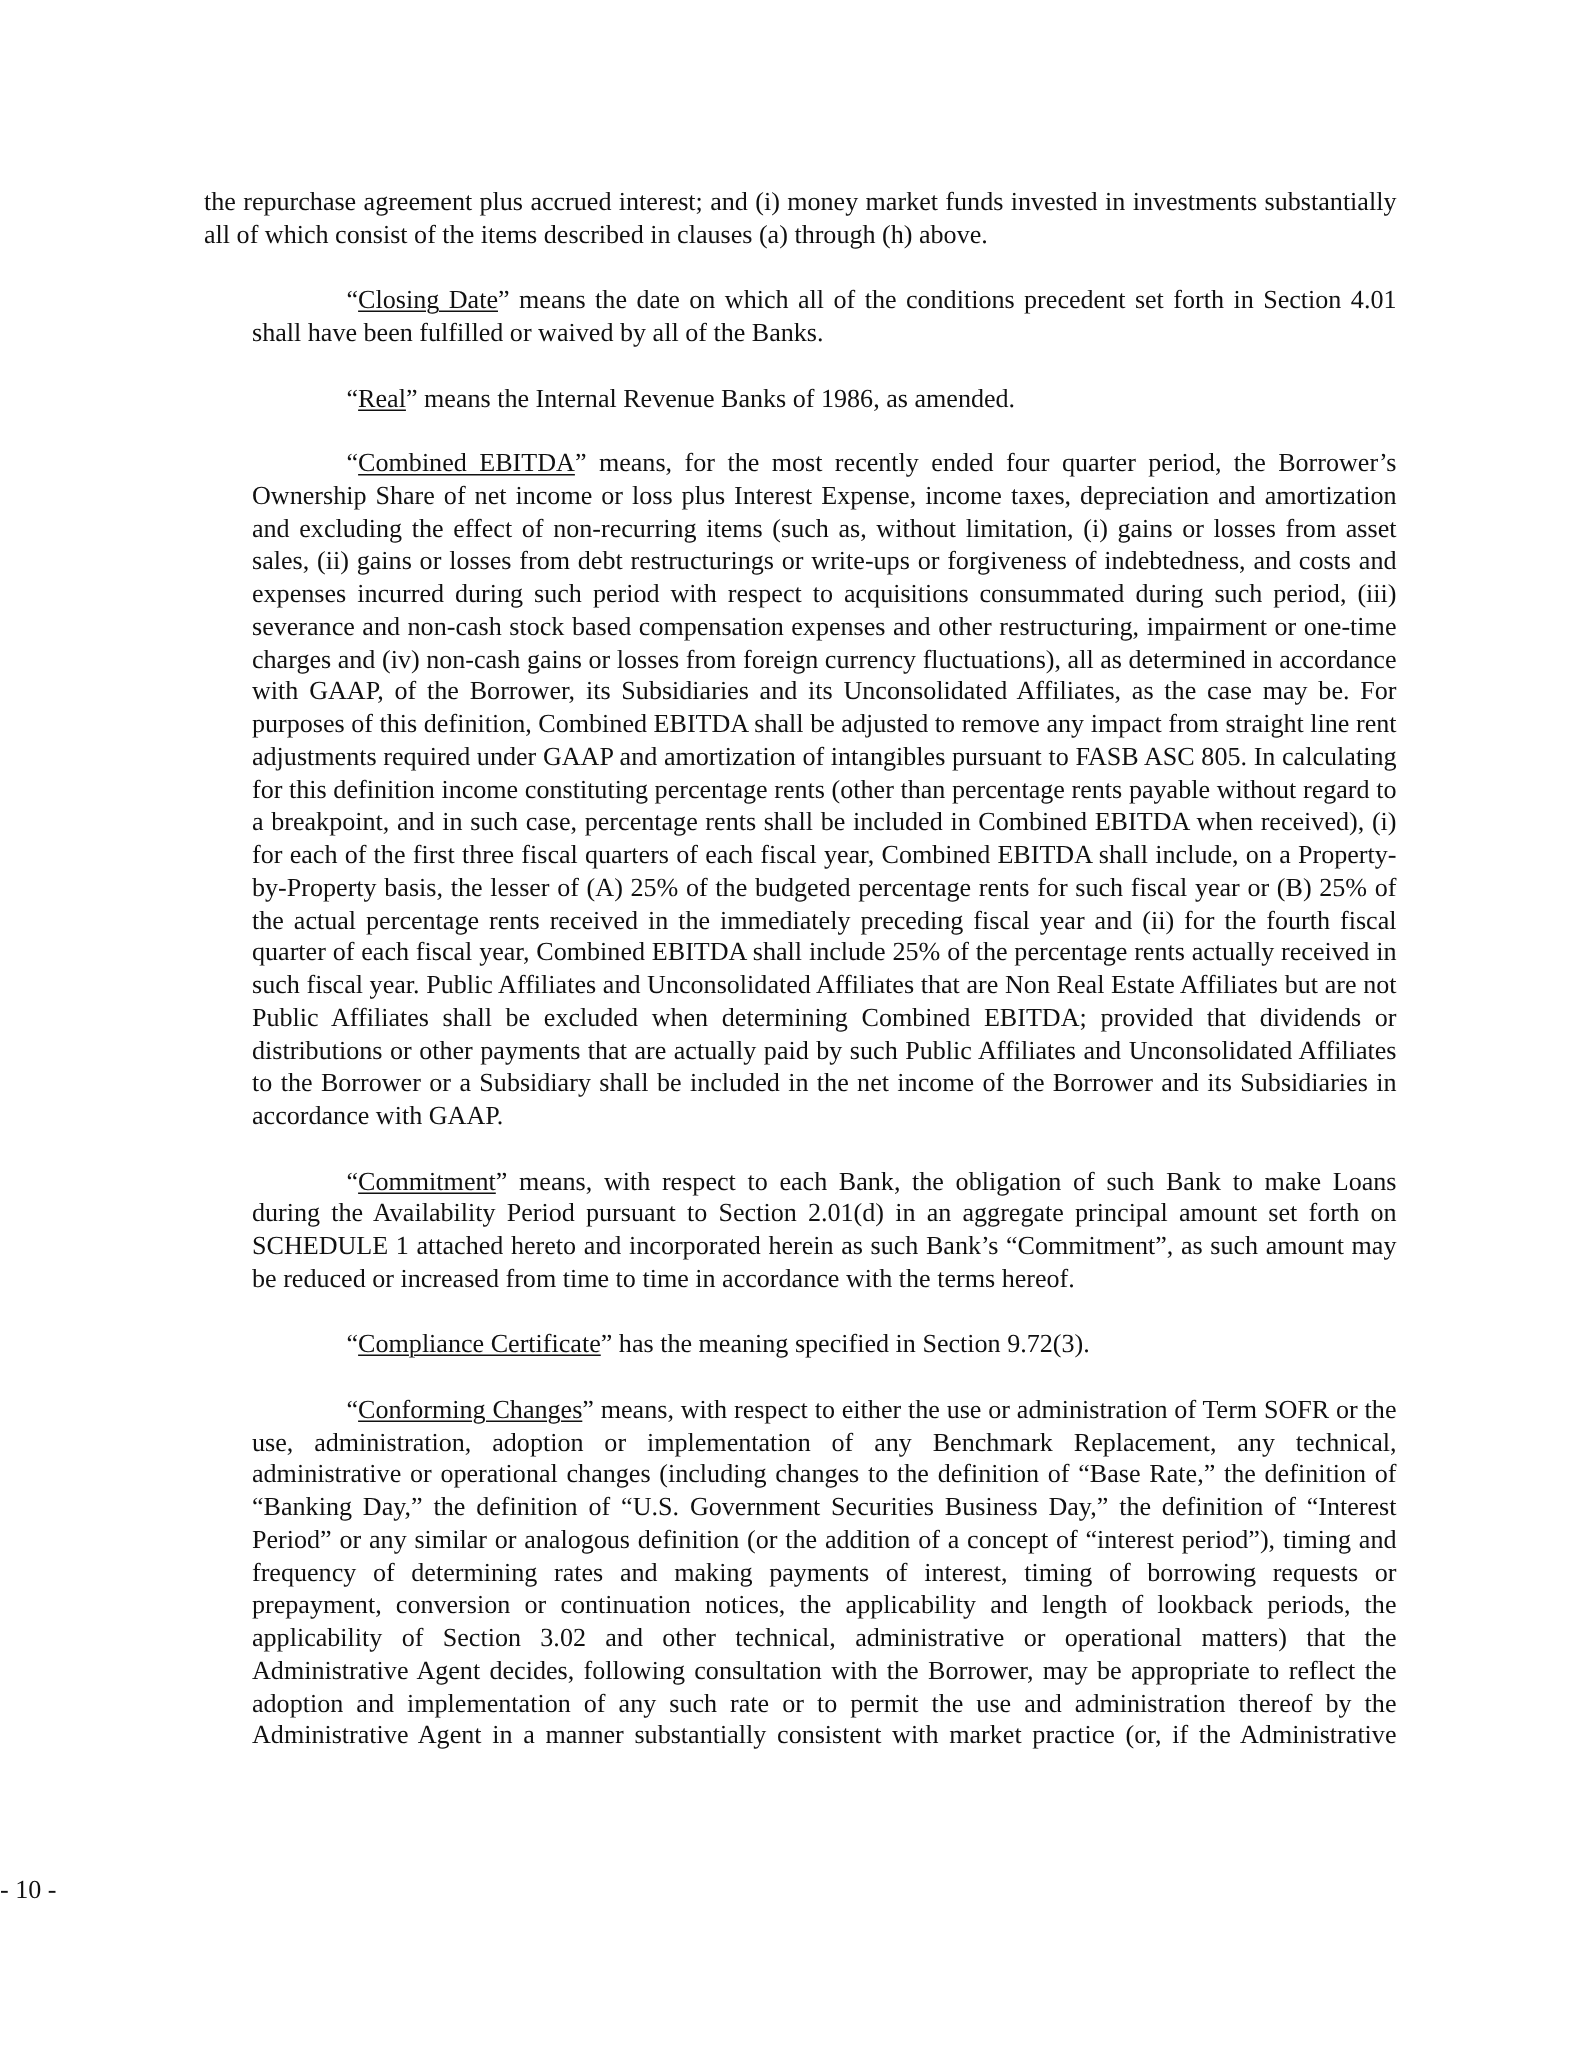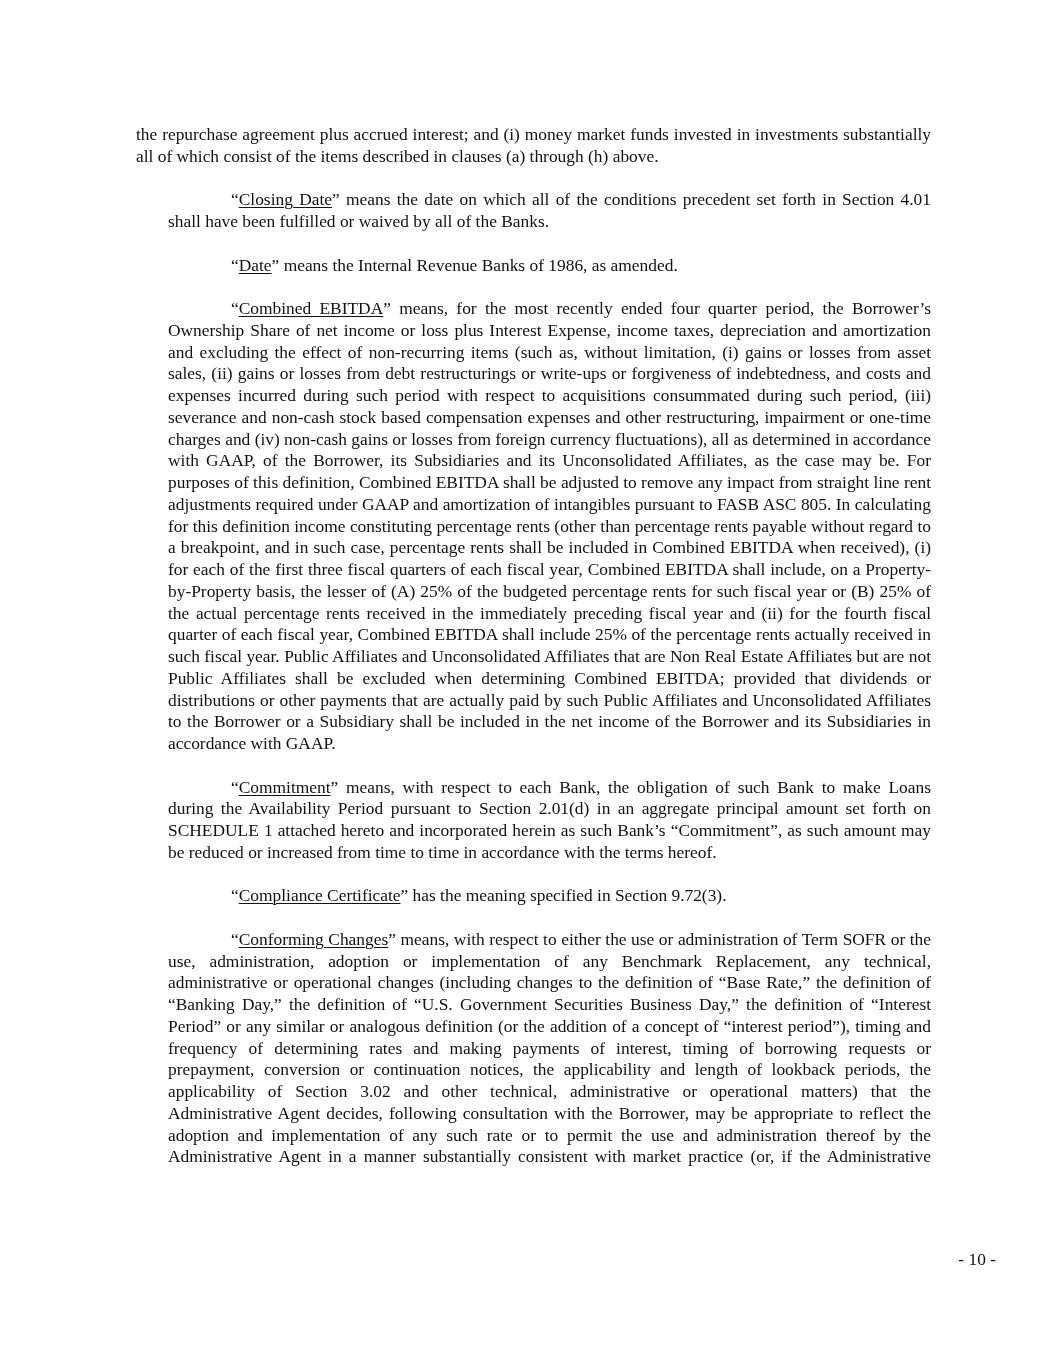--- a/index.html
+++ b/index.html
@@ -6,34 +6,34 @@
   body { width: 1055px; height: 1365px; position: relative; overflow: hidden; }
   .page {
     position: absolute; left: 124px; top: 124px; width: 807px;
     font-family: "Liberation Serif", "DejaVu Serif", serif;
     font-size: 17.4px; line-height: 21.75px; color: #111111;
   }
   .para { margin: 0 0 21.75px 0; text-align: justify; text-align-last: left; }
   .indent { text-indent: 63px; margin-left: 44px; }
   .term { text-decoration: underline; text-underline-offset: 2px; text-decoration-thickness: 1px; }
   .footer {
-    position: absolute; top: 1249px; left: 0; width: 996px; text-align: right;
+    position: absolute; top: 1249px; left: 0; width: 996px; text-align: left;
     font-family: "Liberation Serif", "DejaVu Serif", serif; font-size: 17.4px; color: #111111;
   }
 </style>
 </head>
 <body>
 
 <div class="page">
 
   <p class="para" style="text-align-last: left; margin-left: 12px;"><span>the repurchase agreement plus accrued interest; and (i) money market funds invested in investments substantially all of which consist of the items described in clauses (a) through (h) above.</span></p>
 
   <p class="para indent"><span>“</span><span class="term">Closing Date</span><span>”</span><span> means the date on which all of the conditions precedent set forth in Section 4.01 shall have been fulfilled or waived by all of the Banks.</span></p>
 
-  <p class="para indent"><span>“</span><span class="term">Date</span><span>”</span><span> means the Internal Revenue Banks of 1986, as amended.</span></p>
+  <p class="para indent"><span>“</span><span class="term">Real</span><span>”</span><span> means the Internal Revenue Banks of 1986, as amended.</span></p>
 
   <p class="para indent"><span>“</span><span class="term">Combined EBITDA</span><span>”</span><span> means, for the most recently ended four quarter period, the Borrower’s Ownership Share of net income or loss plus Interest Expense, income taxes, depreciation and amortization and excluding the effect of non-recurring items (such as, without limitation, (i) gains or losses from asset sales, (ii) gains or losses from debt restructurings or write-ups or forgiveness of indebtedness, and costs and expenses incurred during such period with respect to acquisitions consummated during such period, (iii) severance and non-cash stock based compensation expenses and other restructuring, impairment or one-time charges and (iv) non-cash gains or losses from foreign currency fluctuations), all as determined in accordance with GAAP, of the Borrower, its Subsidiaries and its Unconsolidated Affiliates, as the case may be.  For purposes of this definition, Combined EBITDA shall be adjusted to remove any impact from straight line rent adjustments required under GAAP and amortization of intangibles pursuant to FASB ASC 805.  In calculating for this definition income constituting percentage rents (other than percentage rents payable without regard to a breakpoint, and in such case, percentage rents shall be included in Combined EBITDA when received), (i) for each of the first three fiscal quarters of each fiscal year, Combined EBITDA shall include, on a Property-by-Property basis, the lesser of (A) 25% of the budgeted percentage rents for such fiscal year or (B) 25% of the actual percentage rents received in the immediately preceding fiscal year and (ii) for the fourth fiscal quarter of each fiscal year, Combined EBITDA shall include 25% of the percentage rents actually received in such fiscal year.  Public Affiliates and Unconsolidated Affiliates that are Non Real Estate Affiliates but are not Public Affiliates shall be excluded when determining Combined EBITDA; provided that dividends or distributions or other payments that are actually paid by such Public Affiliates and Unconsolidated Affiliates to the Borrower or a Subsidiary shall be included in the net income of the Borrower and its Subsidiaries in accordance with GAAP.</span></p>
 
   <p class="para indent"><span>“</span><span class="term">Commitment</span><span>”</span><span> means, with respect to each Bank, the obligation of such Bank to make Loans during the Availability Period pursuant to Section 2.01(d) in an aggregate principal amount set forth on SCHEDULE 1 attached hereto and incorporated herein as such Bank’s “Commitment”, as such amount may be reduced or increased from time to time in accordance with the terms hereof.</span></p>
 
 
   <p class="para indent"><span>“</span><span class="term">Compliance Certificate</span><span>”</span><span> has the meaning specified in Section 9.72(3).</span></p>
 
   <p class="para indent" style="text-align-last: justify;"><span>“</span><span class="term">Conforming Changes</span><span>”</span><span> means, with respect to either the use or administration of Term SOFR or the use, administration, adoption or implementation of any Benchmark Replacement, any technical, administrative or operational changes (including changes to the definition of “Base Rate,” the definition of “Banking Day,” the definition of “U.S. Government Securities Business Day,” the definition of “Interest Period” or any similar or analogous definition (or the addition of a concept of “interest period”), timing and frequency of determining rates and making payments of interest, timing of borrowing requests or prepayment, conversion or continuation notices, the applicability and length of lookback periods, the applicability of Section 3.02 and other technical, administrative or operational matters) that the Administrative Agent decides, following consultation with the Borrower, may be appropriate to reflect the adoption and implementation of any such rate or to permit the use and administration thereof by the Administrative Agent in a manner substantially consistent with market practice (or, if the Administrative</span></p>
 

